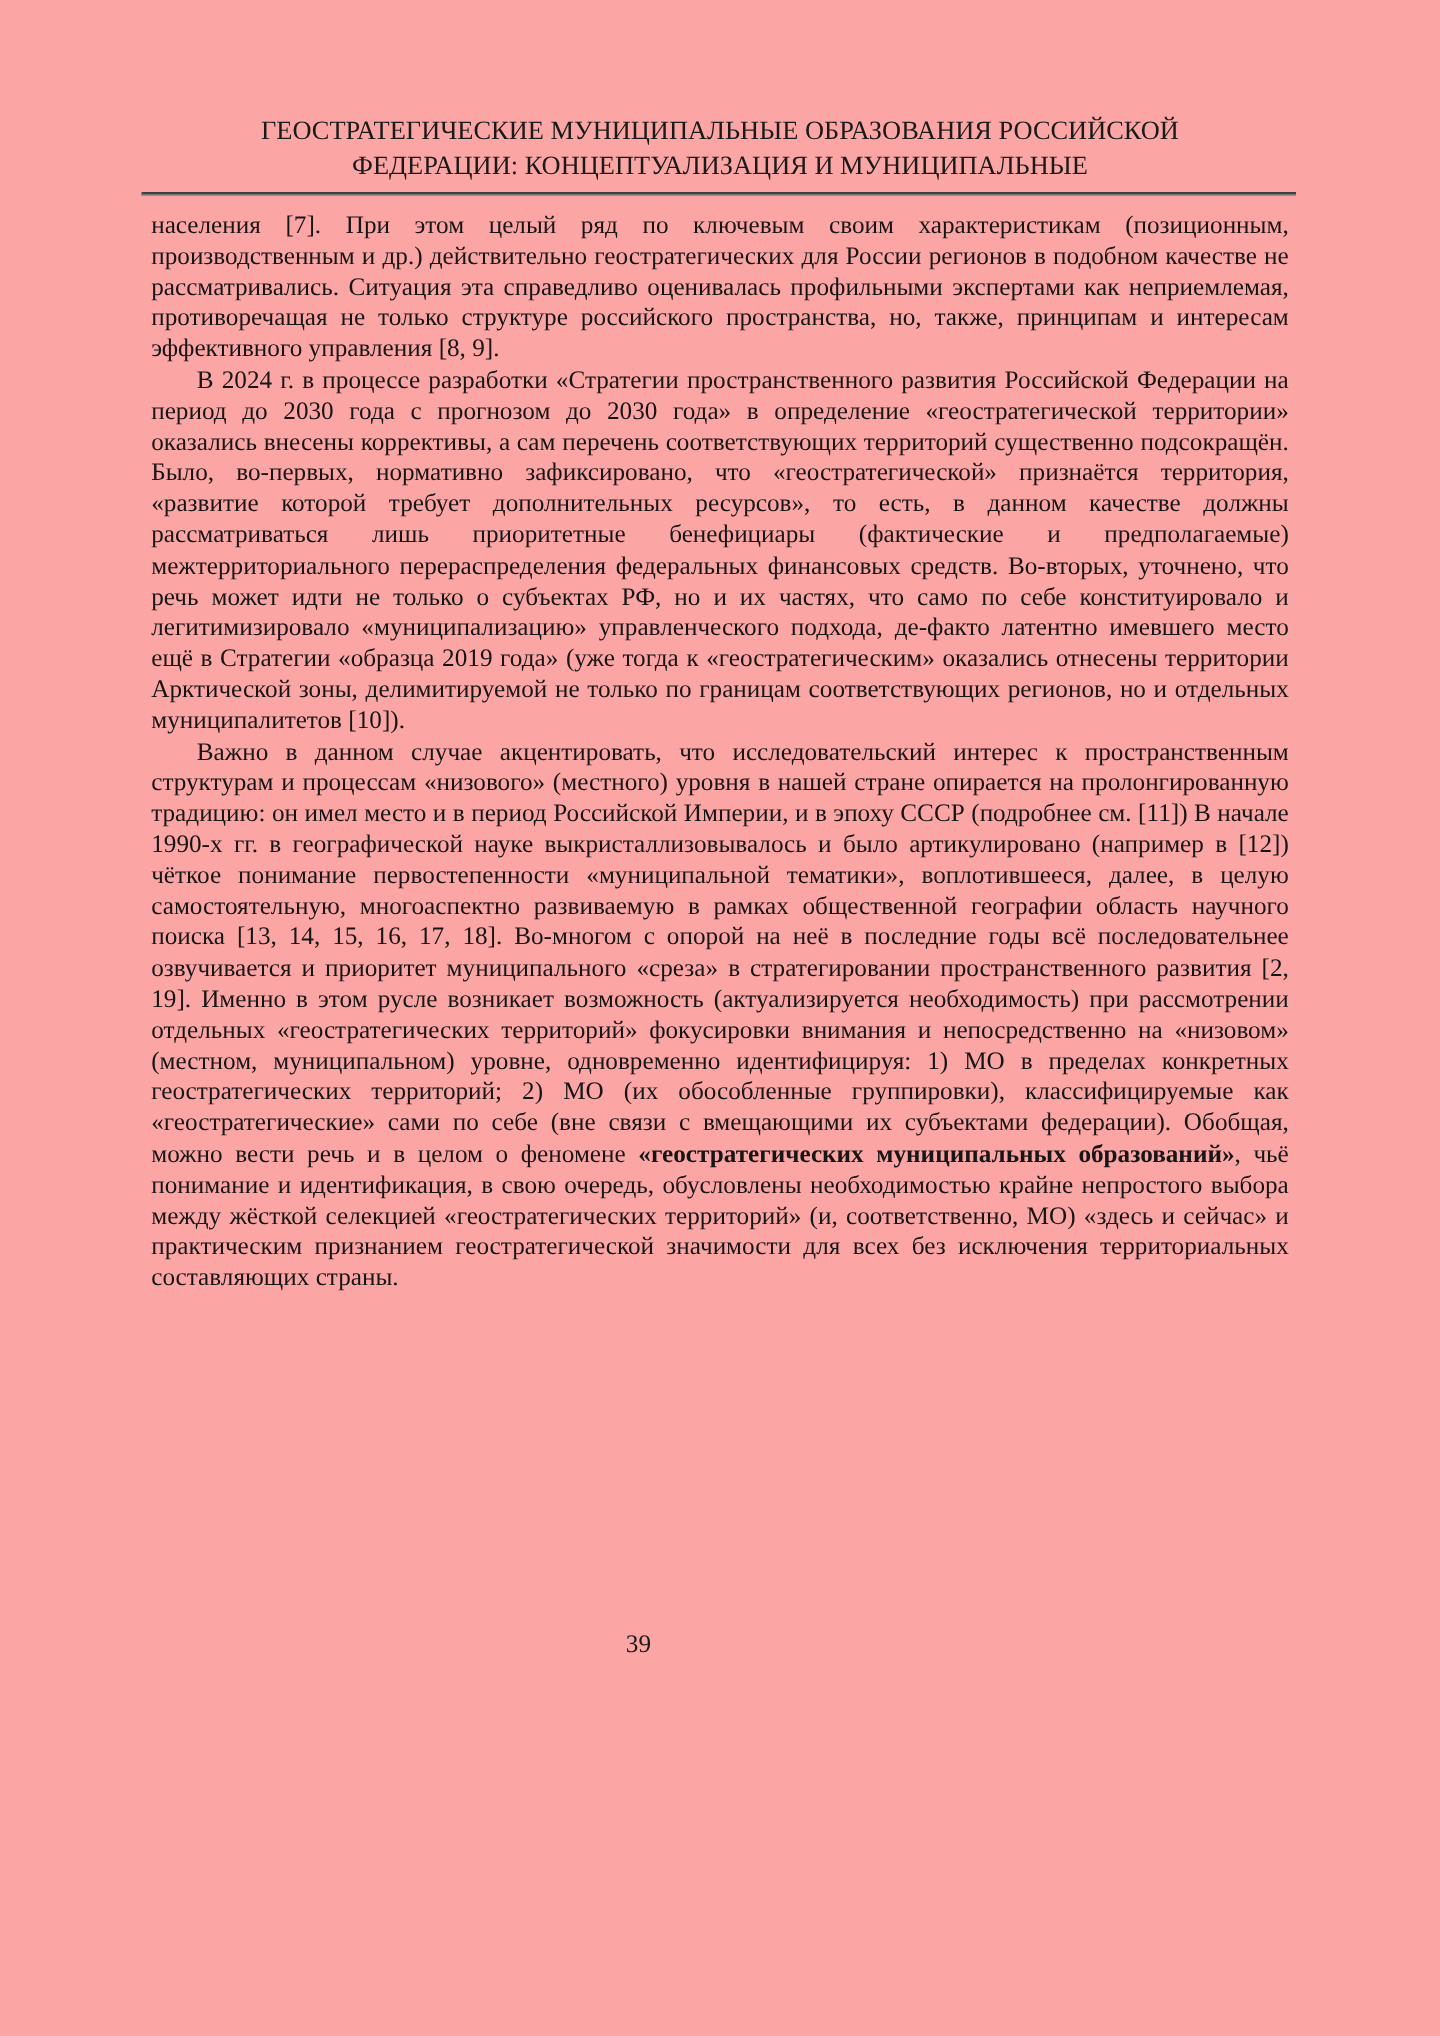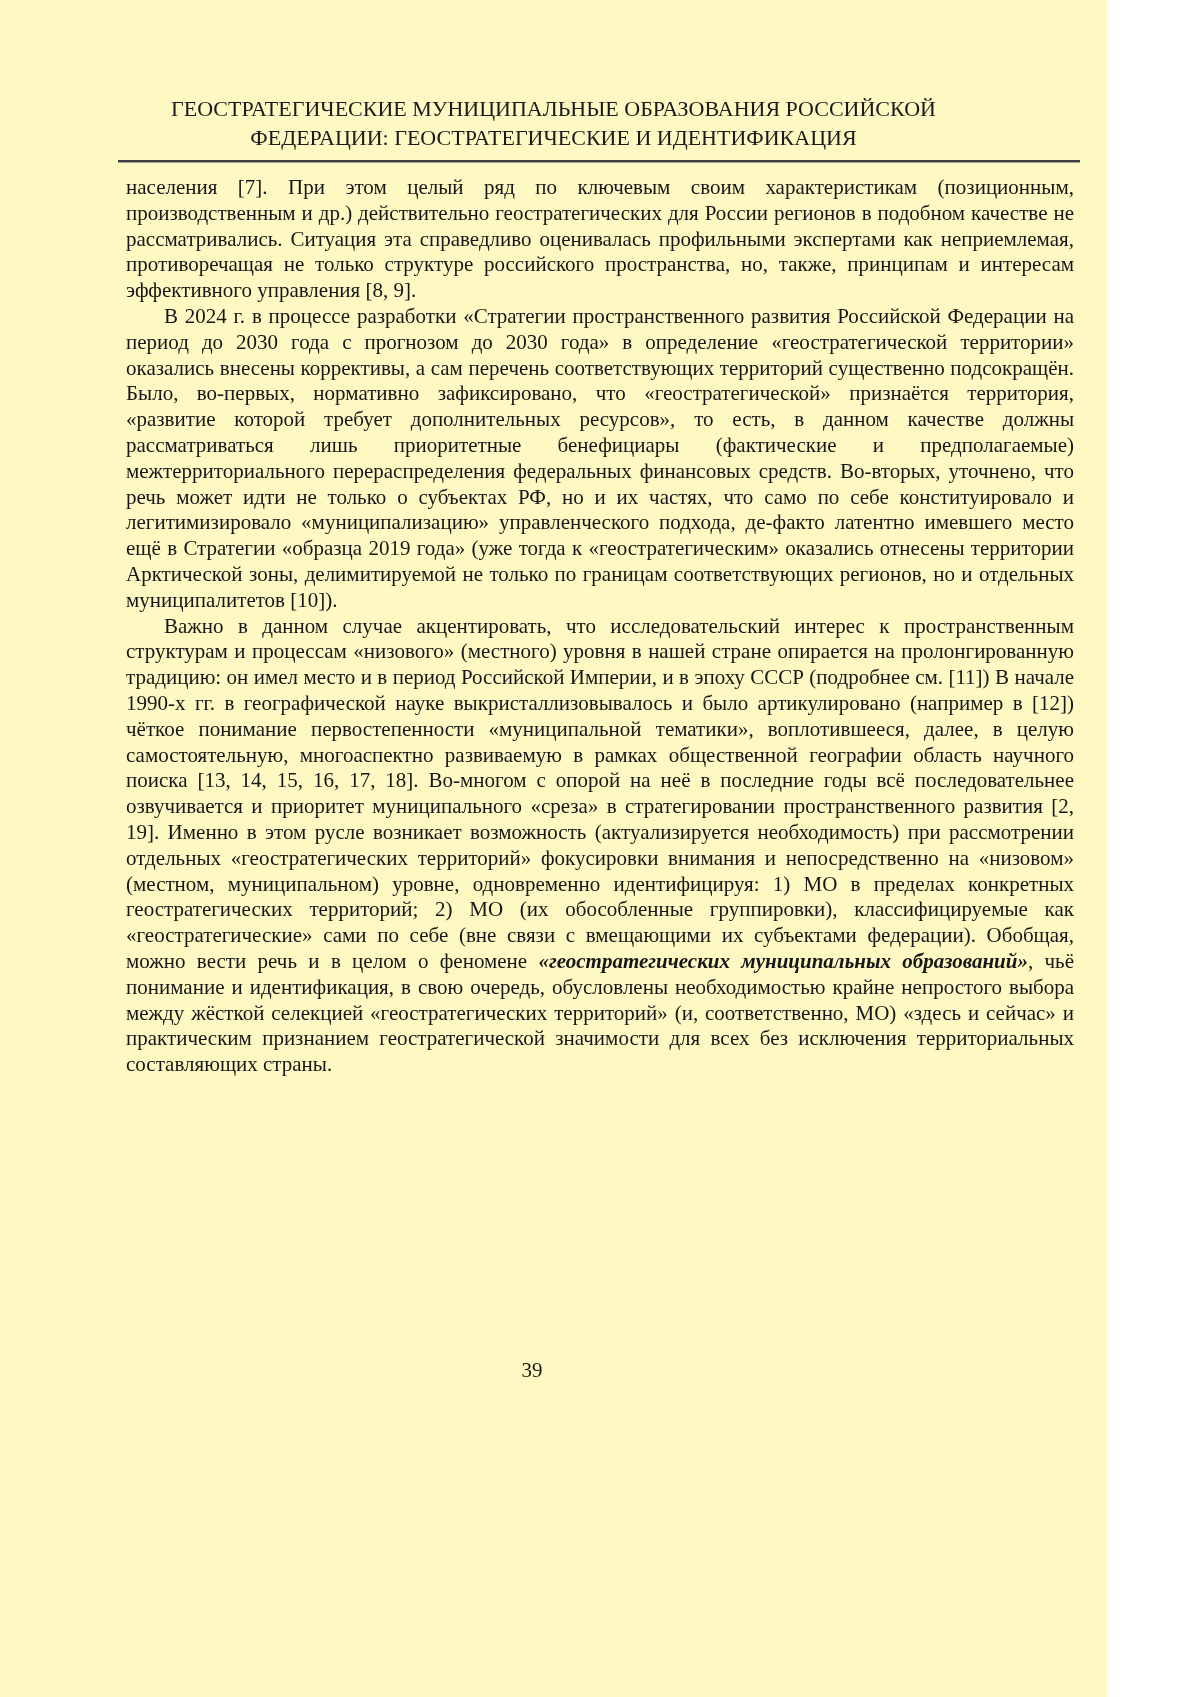--- a/index.html
+++ b/index.html
@@ -2,23 +2,23 @@
 <html lang="ru"><head>
 <meta charset="utf-8">
 <style>
   html, body {
     margin: 0;
     padding: 0;
     background: #ffffff;
   }
   .page {
     position: relative;
-    width: 1107px;
+    width: 1200px;
     height: 1697px;
-    background: #fef9c3;
+    background: #fca5a5;
     color: #161616;
     font-family: "Liberation Serif", serif;
     overflow: hidden;
   }
   .article-header {
     padding-top: 94px;
     text-align: center;
     font-size: 22px;
     line-height: 29px;
     font-weight: normal;
@@ -42,42 +42,41 @@
   .article-body p {
     margin: 0;
     padding: 0;
     text-indent: 38px;
   }
   .article-body p.no-indent {
     text-indent: 0;
   }
   .emph {
     font-weight: bold;
-    font-style: italic;
   }
   .page-number {
     position: absolute;
     top: 1341px;
     left: 492px;
     width: 80px;
     text-align: center;
     font-size: 21px;
     line-height: 26px;
     color: #1a1a1a;
     margin-top: 16px;
   }
 </style>
 </head>
 <body>
 
 <div class="page">
 
   <header class="article-header">
     <div>ГЕОСТРАТЕГИЧЕСКИЕ МУНИЦИПАЛЬНЫЕ ОБРАЗОВАНИЯ РОССИЙСКОЙ</div>
-    <div>ФЕДЕРАЦИИ: ГЕОСТРАТЕГИЧЕСКИЕ И ИДЕНТИФИКАЦИЯ</div>
+    <div>ФЕДЕРАЦИИ: КОНЦЕПТУАЛИЗАЦИЯ И МУНИЦИПАЛЬНЫЕ</div>
   </header>
 
   <div class="header-divider"></div>
 
   <main class="article-body">
     <p class="no-indent">населения [7]. При этом целый ряд по ключевым своим характеристикам (позиционным, производственным и др.) действительно геостратегических для России регионов в подобном качестве не рассматривались. Ситуация эта справедливо оценивалась профильными экспертами как неприемлемая, противоречащая не только структуре российского пространства, но, также, принципам и интересам эффективного управления [8, 9].</p>
     <p>В 2024 г. в процессе разработки «Стратегии пространственного развития Российской Федерации на период до 2030 года с прогнозом до 2030 года» в определение «геостратегической территории» оказались внесены коррективы, а сам перечень соответствующих территорий существенно подсокращён. Было, во-первых, нормативно зафиксировано, что «геостратегической» признаётся территория, «развитие которой требует дополнительных ресурсов», то есть, в данном качестве должны рассматриваться лишь приоритетные бенефициары (фактические и предполагаемые) межтерриториального перераспределения федеральных финансовых средств. Во-вторых, уточнено, что речь может идти не только о субъектах РФ, но и их частях, что само по себе конституировало и легитимизировало «муниципализацию» управленческого подхода, де-факто латентно имевшего место ещё в Стратегии «образца 2019 года» (уже тогда к «геостратегическим» оказались отнесены территории Арктической зоны, делимитируемой не только по границам соответствующих регионов, но и отдельных муниципалитетов [10]).</p>
     <p><span>Важно в данном случае акцентировать, что исследовательский интерес к пространственным структурам и процессам «низового» (местного) уровня в нашей стране опирается на пролонгированную традицию: он имел место и в период Российской Империи, и в эпоху СССР (подробнее см. [11]) В начале 1990-х гг. в географической науке выкристаллизовывалось и было артикулировано (например в [12]) чёткое понимание первостепенности «муниципальной тематики», воплотившееся, далее, в целую самостоятельную, многоаспектно развиваемую в рамках общественной географии область научного поиска [13, 14, 15, 16, 17, 18]. Во-многом с опорой на неё в последние годы всё последовательнее озвучивается и приоритет муниципального «среза» в стратегировании пространственного развития [2, 19]. Именно в этом русле возникает возможность (актуализируется необходимость) при рассмотрении отдельных «геостратегических территорий» фокусировки внимания и непосредственно на «низовом» (местном, муниципальном) уровне, одновременно идентифицируя: 1) МО в пределах конкретных геостратегических территорий; 2) МО (их обособленные группировки), классифицируемые как «геостратегические» сами по себе (вне связи с вмещающими их субъектами федерации). Обобщая, можно вести речь и в целом о феномене </span><span class="emph">«геостратегических муниципальных образований»</span><span>, чьё понимание и идентификация, в свою очередь, обусловлены необходимостью крайне непростого выбора между жёсткой селекцией «геостратегических территорий» (и, соответственно, МО) «здесь и сейчас» и практическим признанием геостратегической значимости для всех без исключения территориальных составляющих страны.</span></p>
   </main>
 

